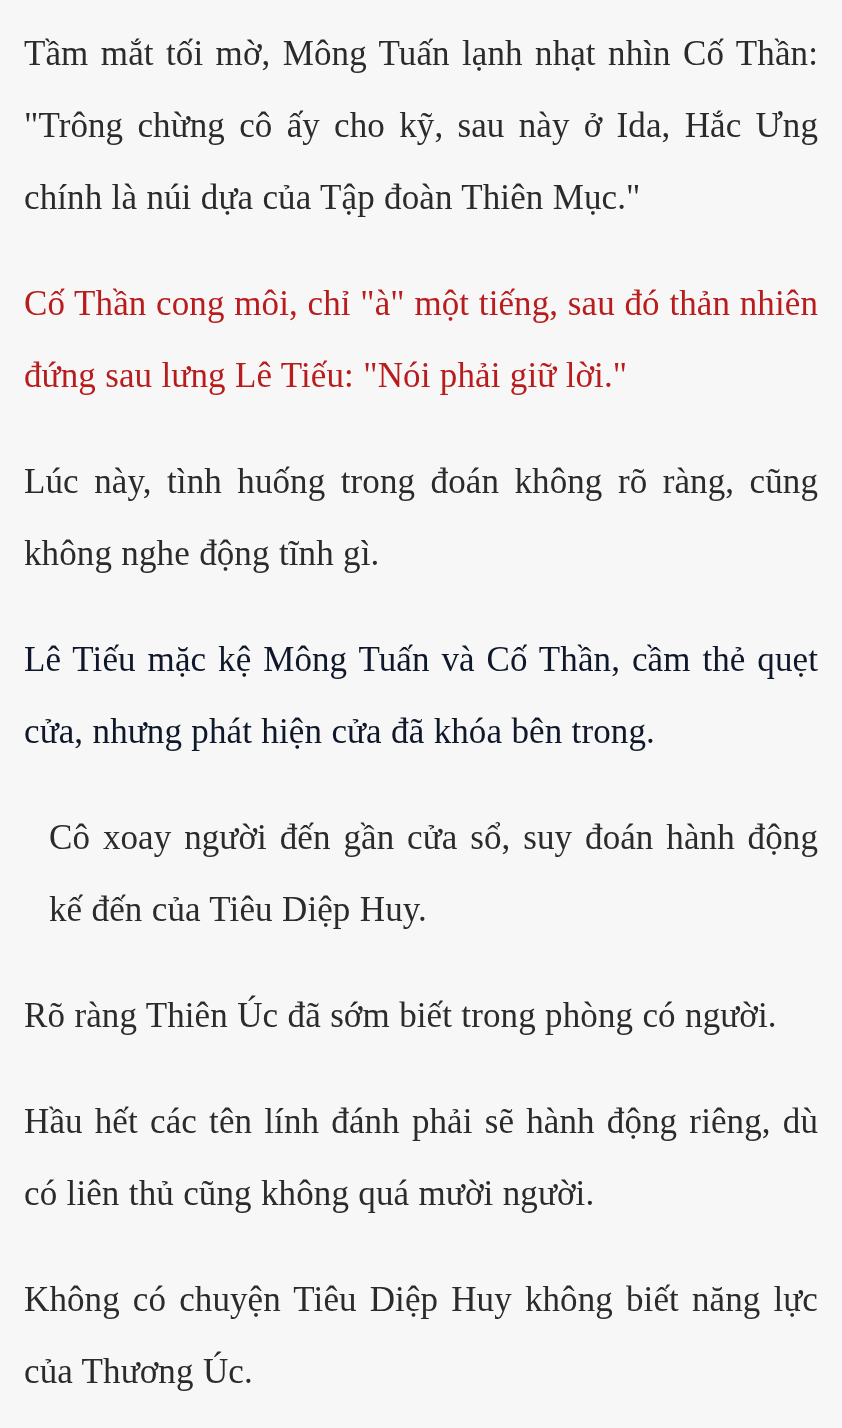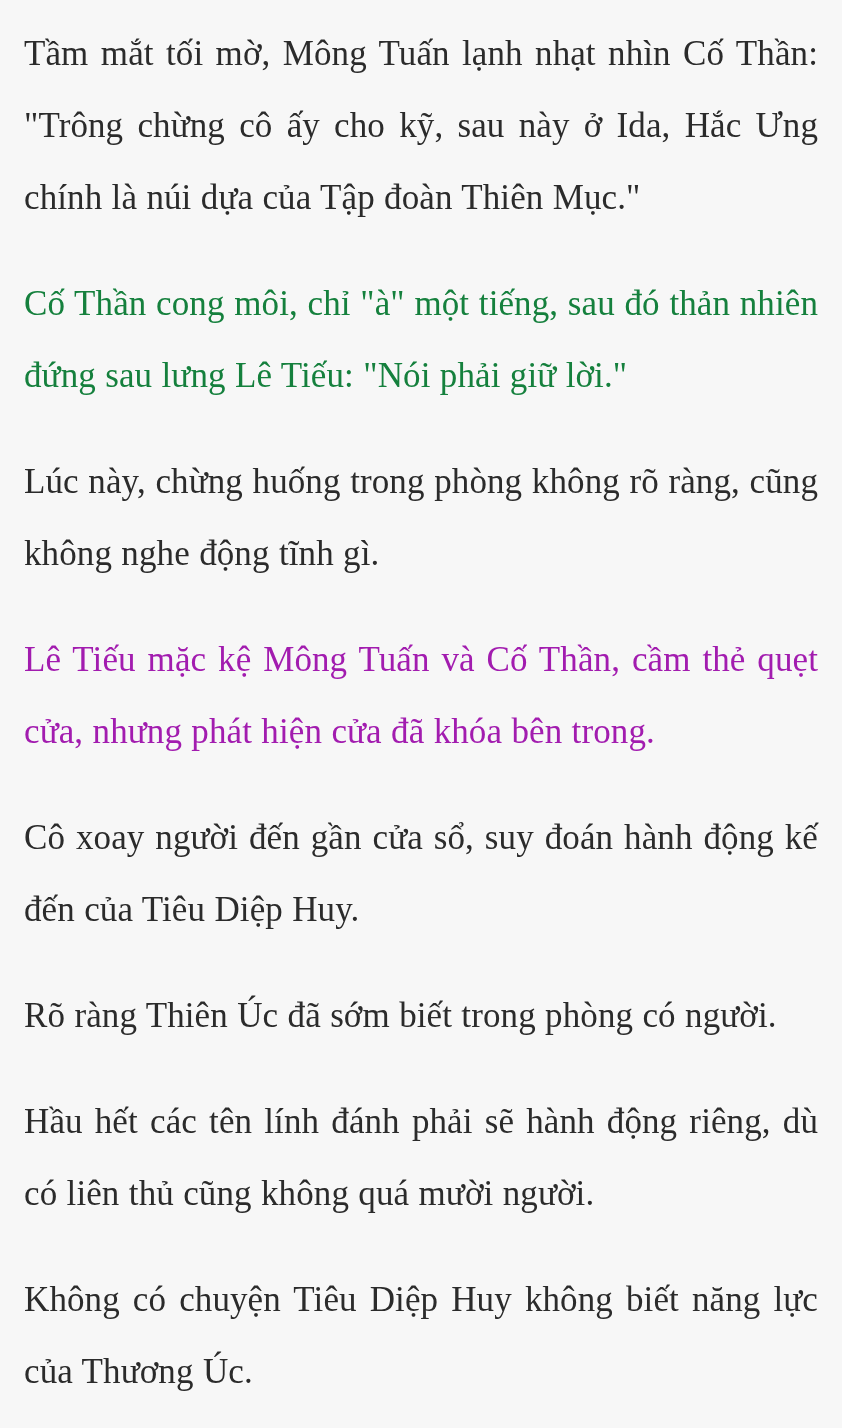--- a/index.html
+++ b/index.html
@@ -33,21 +33,21 @@
   .paragraph:last-child {
     margin-bottom: 0;
   }
 </style>
 </head>
 <body style="background: rgb(247, 247, 247);">
 
 <div id="reader" style="background: rgb(247, 247, 247);">
 
   <p class="paragraph" style="color: rgb(43, 43, 43);">Tầm mắt tối mờ, Mông Tuấn lạnh nhạt nhìn Cố Thần: "Trông chừng cô ấy cho kỹ, sau này ở Ida, Hắc Ưng chính là núi dựa của Tập đoàn Thiên Mục."</p>
-  <p class="paragraph" style="color: #15803d;">Cố Thần cong môi, chỉ "à" một tiếng, sau đó thản nhiên đứng sau lưng Lê Tiếu: "Nói phải giữ lời."</p>
-  <p class="paragraph" style="color: rgb(43, 43, 43);">Lúc này, chừng huống trong phòng không rõ ràng, cũng không nghe động tĩnh gì.</p>
-  <p class="paragraph" style="color: #a21caf; margin-top: 20px;">Lê Tiếu mặc kệ Mông Tuấn và Cố Thần, cầm thẻ quẹt cửa, nhưng phát hiện cửa đã khóa bên trong.</p>
-  <p class="paragraph" style="color: rgb(43, 43, 43);">Cô xoay người đến gần cửa sổ, suy đoán hành động kế đến của Tiêu Diệp Huy.</p>
+  <p class="paragraph" style="color: #b91c1c;">Cố Thần cong môi, chỉ "à" một tiếng, sau đó thản nhiên đứng sau lưng Lê Tiếu: "Nói phải giữ lời."</p>
+  <p class="paragraph" style="color: rgb(43, 43, 43);">Lúc này, tình huống trong đoán không rõ ràng, cũng không nghe động tĩnh gì.</p>
+  <p class="paragraph" style="color: #0f172a; margin-top: 20px;">Lê Tiếu mặc kệ Mông Tuấn và Cố Thần, cầm thẻ quẹt cửa, nhưng phát hiện cửa đã khóa bên trong.</p>
+  <p class="paragraph" style="color: rgb(43, 43, 43); margin-left: 25px;">Cô xoay người đến gần cửa sổ, suy đoán hành động kế đến của Tiêu Diệp Huy.</p>
   <p class="paragraph" style="color: rgb(43, 43, 43);">Rõ ràng Thiên Úc đã sớm biết trong phòng có người.</p>
   <p class="paragraph" style="color: rgb(43, 43, 43);">Hầu hết các tên lính đánh phải sẽ hành động riêng, dù có liên thủ cũng không quá mười người.</p>
   <p class="paragraph" style="color: rgb(43, 43, 43);">Không có chuyện Tiêu Diệp Huy không biết năng lực của Thương Úc.</p>
 
 </div>
 
 </body></html>

